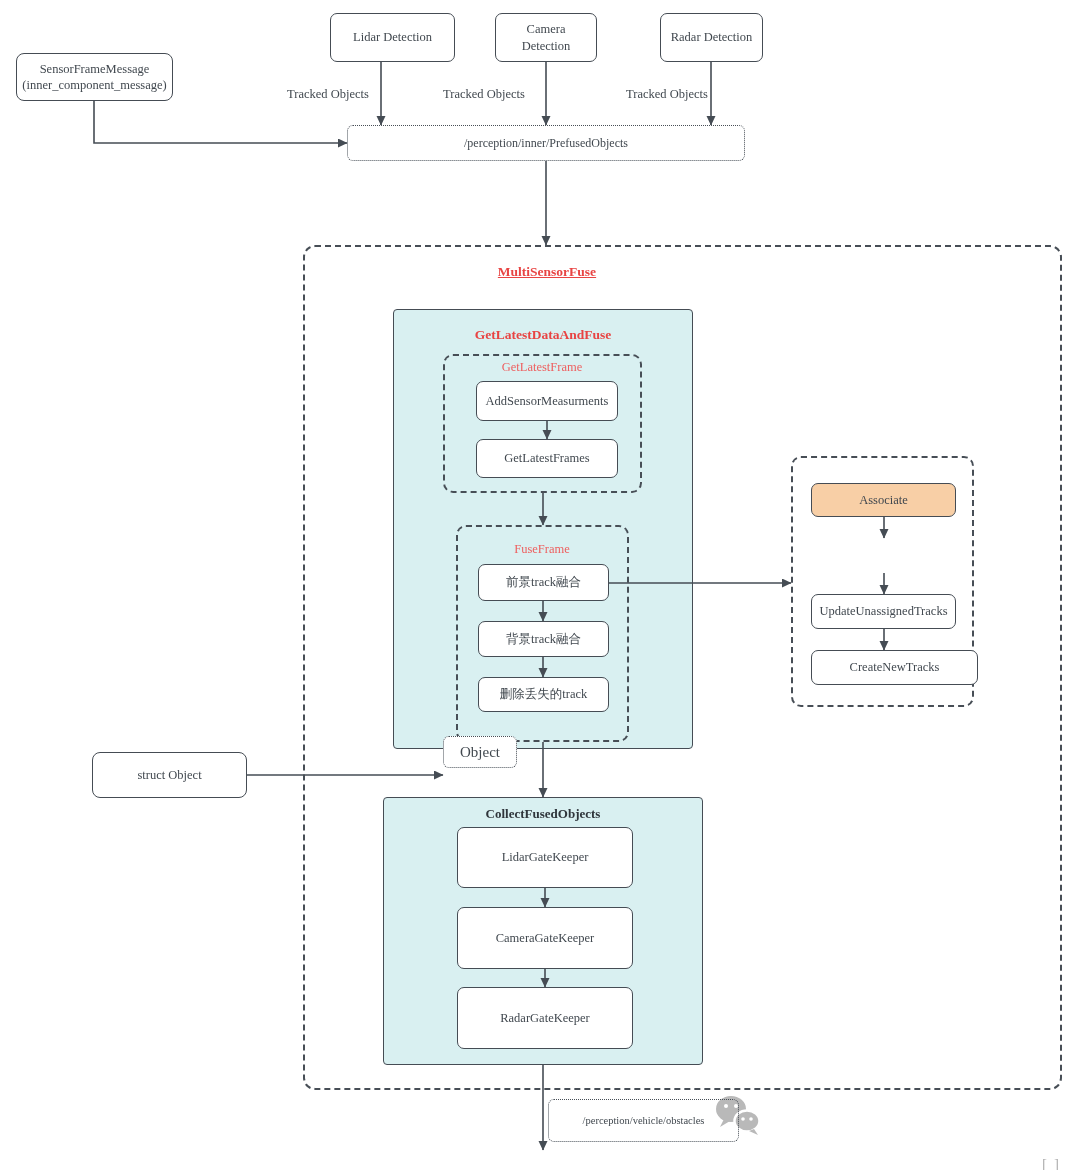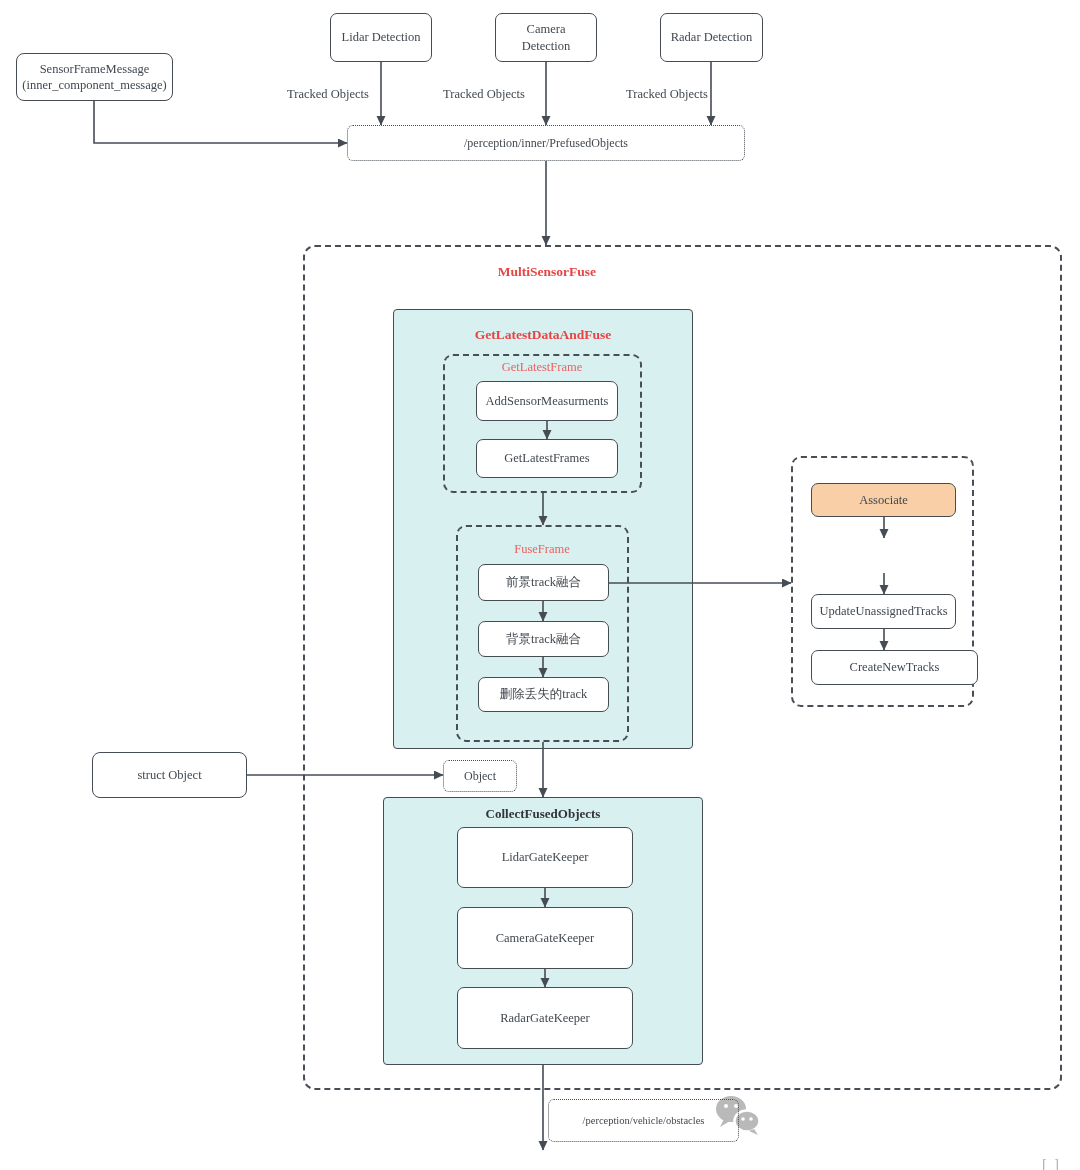--- a/index.html
+++ b/index.html
@@ -51,29 +51,29 @@
 
   <div class="cyan" style="left:393px;top:309px;width:300px;height:440px;"></div>
   <div class="cyan" style="left:383px;top:797px;width:320px;height:268px;"></div>
 
   <div class="dashed" style="left:303px;top:245px;width:759px;height:845px;border-radius:12px;"></div>
 
   <div class="dashed" style="left:443px;top:354px;width:199px;height:139px;"></div>
   <div class="dashed" style="left:456px;top:525px;width:173px;height:217px;"></div>
   <div class="dashed" style="left:791px;top:456px;width:183px;height:251px;"></div>
 
-  <div class="sec red-b" style="left:447px;top:264px;width:200px;">MultiSensorFuse</div>
+  <div class="sec red-b" style="left:447px;top:264px;width:200px;text-decoration:underline;">MultiSensorFuse</div>
   <div class="sec red-b" style="left:443px;top:327px;width:200px;">GetLatestDataAndFuse</div>
   <div class="sec red" style="left:452px;top:360px;width:180px;">GetLatestFrame</div>
   <div class="sec red" style="left:452px;top:542px;width:180px;">FuseFrame</div>
   <div class="sec dark-b" style="left:433px;top:806px;width:220px;">CollectFusedObjects</div>
 
   <div class="node" style="left:16px;top:53px;width:157px;height:48px;border-radius:8px;">SensorFrameMessage
 (inner_component_message)</div>
-  <div class="node" style="left:330px;top:13px;width:102px;height:49px;text-align:right;">Lidar Detection</div>
+  <div class="node" style="left:330px;top:13px;width:125px;height:49px;text-align:right;">Lidar Detection</div>
   <div class="node" style="left:495px;top:13px;width:102px;height:49px;">Camera
 Detection</div>
   <div class="node" style="left:660px;top:13px;width:103px;height:49px;">Radar Detection</div>
 
   <div class="lbl" style="left:284px;top:87px;width:88px;">Tracked Objects</div>
   <div class="lbl" style="left:440px;top:87px;width:88px;">Tracked Objects</div>
   <div class="lbl" style="left:623px;top:87px;width:88px;">Tracked Objects</div>
 
   <div class="dotted" style="left:347px;top:125px;width:398px;height:36px;">/perception/inner/PrefusedObjects</div>
 
@@ -81,21 +81,21 @@
   <div class="node" style="left:476px;top:439px;width:142px;height:39px;">GetLatestFrames</div>
   <div class="node" style="left:478px;top:564px;width:131px;height:37px;">前景track融合</div>
   <div class="node" style="left:478px;top:621px;width:131px;height:36px;">背景track融合</div>
   <div class="node" style="left:478px;top:677px;width:131px;height:35px;">删除丢失的track</div>
 
   <div class="node" style="left:811px;top:483px;width:145px;height:34px;background:#f8cfa6;">Associate</div>
   <div class="node" style="left:811px;top:594px;width:145px;height:35px;">UpdateUnassignedTracks</div>
   <div class="node" style="left:811px;top:650px;width:167px;height:35px;">CreateNewTracks</div>
 
   <div class="node" style="left:92px;top:752px;width:155px;height:46px;border-radius:8px;">struct Object</div>
-  <div class="dotted" style="left:443px;top:760px;width:74px;height:32px;font-size:12px;">Object</div>
+  <div class="dotted" style="left:443px;top:736px;width:74px;height:32px;font-size:15px;">Object</div>
 
   <div class="node" style="left:457px;top:827px;width:176px;height:61px;">LidarGateKeeper</div>
   <div class="node" style="left:457px;top:987px;width:176px;height:62px;">RadarGateKeeper</div>
   <div class="node" style="left:457px;top:907px;width:176px;height:62px;">CameraGateKeeper</div>
 
   <div class="wm">
     <svg width="48" height="44" viewBox="0 0 48 44">
       <g fill="#b9b9b9">
         <ellipse cx="17" cy="15" rx="15" ry="13"></ellipse>
         <path d="M10 25 L6 33 L16 27 Z"></path>

